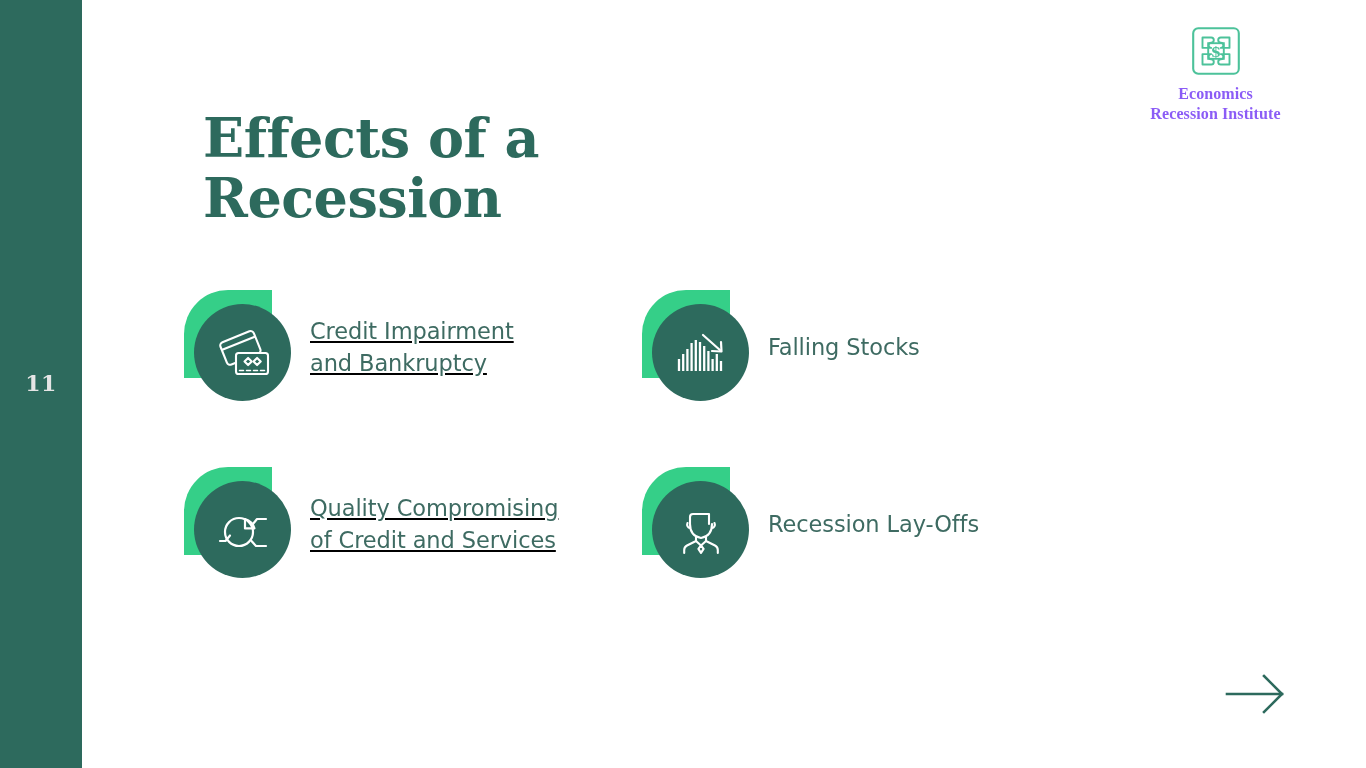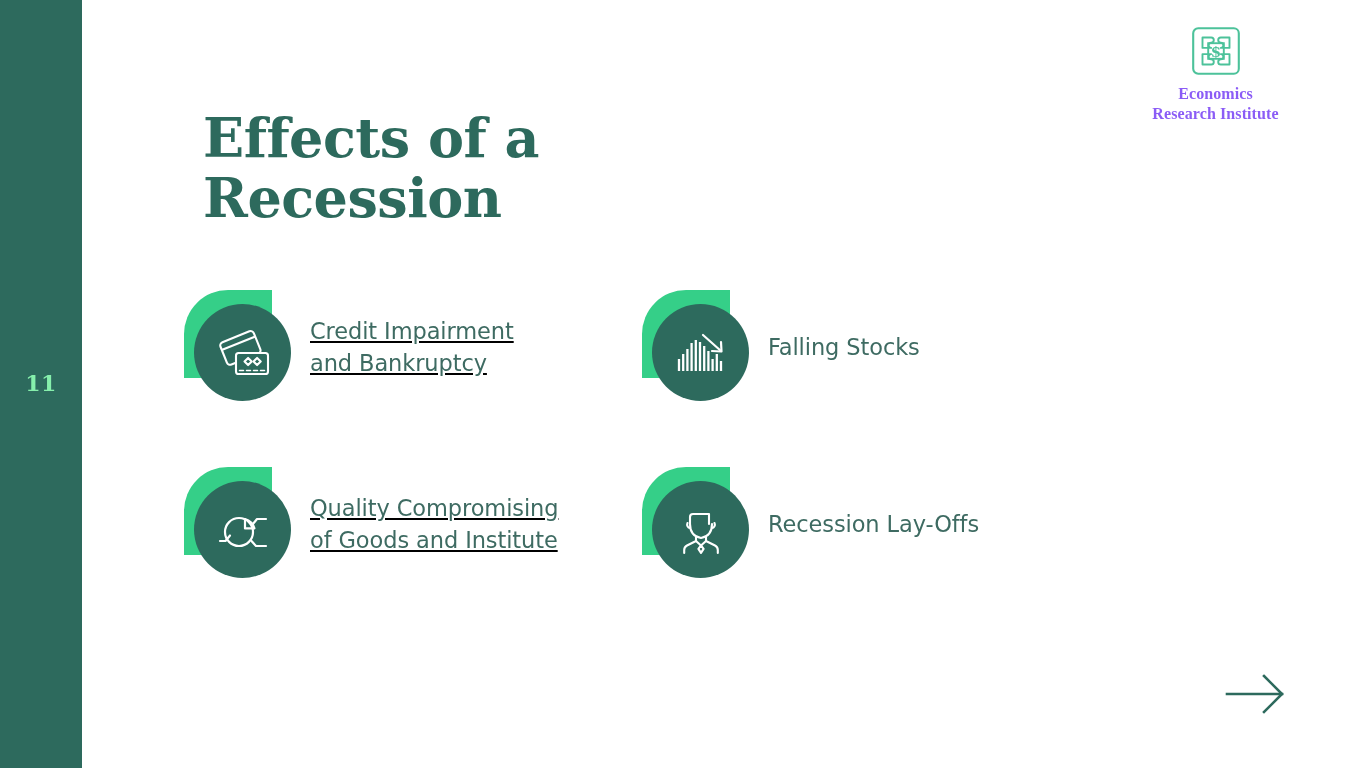--- a/index.html
+++ b/index.html
@@ -29,21 +29,21 @@
     width: 82px;
     height: 768px;
     background: #2d6a5d;
   }
   #page-number {
     position: absolute;
     left: 0;
     top: 370px;
     width: 82px;
     text-align: center;
-    color: #86efac;
+    color: #e5e5e5;
     font-family: "DejaVu Serif", serif;
     font-weight: 700;
     font-size: 22px;
     letter-spacing: 0.5px;
   }
 
   
   #logo-block {
     position: absolute;
     right: 58px;
@@ -163,21 +163,21 @@
     <svg id="logo-mark" width="50" height="50" viewBox="0 0 50 50" fill="none">
       <rect x="2.2" y="2.2" width="45.6" height="45.6" rx="5" stroke="#4cc29a" stroke-width="2.1"></rect>
       <path d="M11.5 11.5 H20.2 a2.6 2.6 0 0 1 0 5.2 a2.6 2.6 0 0 0 0 5.2 H11.5 Z" stroke="#4cc29a" stroke-width="1.9" fill="none" stroke-linejoin="round"></path>
       <path d="M38.5 11.5 H29.8 a2.6 2.6 0 0 0 0 5.2 a2.6 2.6 0 0 1 0 5.2 H38.5 Z" stroke="#4cc29a" stroke-width="1.9" fill="none" stroke-linejoin="round"></path>
       <path d="M11.5 38.5 H20.2 a2.6 2.6 0 0 0 0 -5.2 a2.6 2.6 0 0 1 0 -5.2 H11.5 Z" stroke="#4cc29a" stroke-width="1.9" fill="none" stroke-linejoin="round"></path>
       <path d="M38.5 38.5 H29.8 a2.6 2.6 0 0 1 0 -5.2 a2.6 2.6 0 0 0 0 -5.2 H38.5 Z" stroke="#4cc29a" stroke-width="1.9" fill="none" stroke-linejoin="round"></path>
       <rect x="17.2" y="17.2" width="15.6" height="15.6" stroke="#4cc29a" stroke-width="1.9" fill="none"></rect>
       <text x="25" y="30.8" text-anchor="middle" font-family="DejaVu Serif, serif" font-size="15" font-weight="700" fill="#4cc29a">$</text>
     </svg>
     <span class="logo-line">Economics</span>
-    <span class="logo-line">Research Institute</span>
+    <span class="logo-line">Recession Institute</span>
   </div>
 
   <div id="slide-title" style="white-space: pre-line;">Effects of a
 Recession</div>
 
   <div id="items">
 
     <div class="item r0 c0">
       <div class="badge">
         <div class="arc"></div>
@@ -241,21 +241,21 @@
           <svg width="62" height="62" viewBox="0 0 62 62" fill="none" stroke="#ffffff" stroke-width="2.2" stroke-linecap="round" stroke-linejoin="round">
             <circle cx="27" cy="33" r="14"></circle>
             <path d="M33 20 a13.6 13.6 0 0 1 9.4 9.4 H33 Z"></path>
             <polyline points="8,42 13.5,42 18,36.5"></polyline>
             <polyline points="54,20 45,20 40.5,25.5"></polyline>
             <polyline points="54,47 44,47 39.5,42"></polyline>
           </svg>
         </div>
       </div>
       <div class="item-label">Quality Compromising
-of Goods and Institute</div>
+of Credit and Services</div>
     </div>
 
     <div class="item r1 c1">
       <div class="badge">
         <div class="arc"></div>
         <div class="disc"></div>
         <div class="glyph">
           <svg width="60" height="60" viewBox="0 0 60 60" fill="none" stroke="#ffffff" stroke-width="2.1" stroke-linecap="round" stroke-linejoin="round">
             <path d="M19 24 v-7 a3 3 0 0 1 3 -3 h16 v10"></path>
             <path d="M19 24 q0 12 11 14 q11 -2 11 -14"></path>

